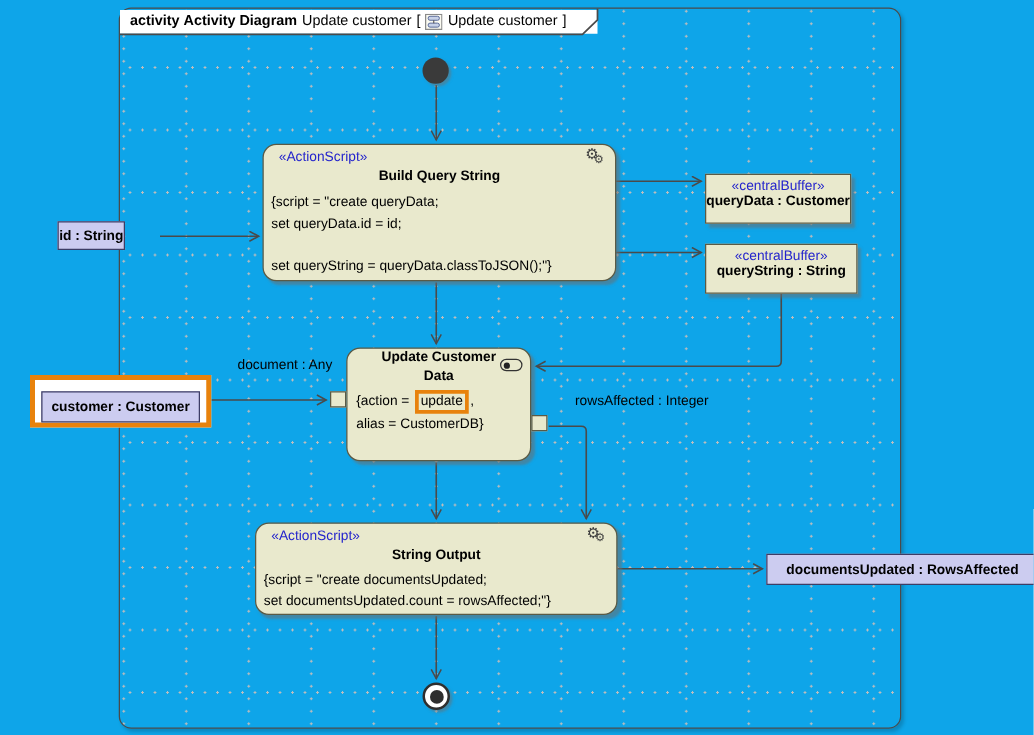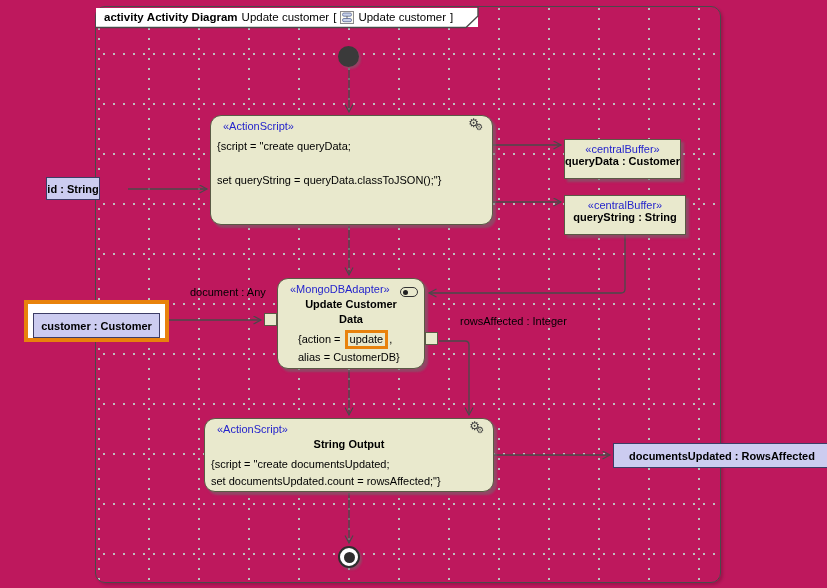--- a/index.html
+++ b/index.html
@@ -1,19 +1,19 @@
 <!DOCTYPE html>
 <html style="--node-fill: #e9e9cd; --node-border: #5a5a45; --stereotype-text: #2424cc; --param-fill: #ccccf0; --param-border: #3d3d66; --highlight-orange: #e8820c; --line: #4a4a4a;"><head>
 <meta charset="utf-8">
 <style>
   * { margin:0; padding:0; box-sizing:border-box; }
   html,body { background:#ffffff; }
   body { font-family:"Liberation Sans", sans-serif; }
   #canvas {
-    position:relative; width:827px; height:588px; overflow:hidden; background:#be185d;
+    position:relative; width:827px; height:588px; overflow:hidden; background:#0ea5e9;
   }
   
   #frame {
     position:absolute; left:95px; top:6px; width:626px; height:577px;
     border:1.5px solid #4a4a4a; border-radius:10px;
     background-image:
       radial-gradient(circle, #bdbdbd 0.9px, transparent 1.1px),
       radial-gradient(circle, #bdbdbd 0.9px, transparent 1.1px);
     background-size: 10px 50px, 50px 10px;
     background-position: 3px 22px, 28px 47px;
@@ -87,21 +87,21 @@
     position:absolute; left:338px; top:546px; width:22px; height:22px;
     border:2px solid #2e2e2e; border-radius:50%; background:#fff;
     box-shadow:2px 2px 2px rgba(110,110,110,0.5);
     display:flex; align-items:center; justify-content:center;
   }
   #final-node .dot { width:11px; height:11px; background:#2e2e2e; border-radius:50%; }
   
   #build-query  { left:210px; top:115px; width:283px; height:110px; }
   #update-node  { left:277px; top:278px; width:148px; height:91px; }
   #update-node .nodename { padding:0 18px; }
-  #update-node .bodyline { padding-left:20px; }
+  #update-node .bodyline { padding-left:7px; }
   #create-output{ left:204px; top:418px; width:290px; height:74px; }
   #buffer-querydata  { left:564px; top:127px; width:117px; height:40px; }
   #buffer-querystring{ left:564px; top:183px; width:122px; height:40px; }
   #param-id { left:46px; top:177px; width:54px; height:23px; }
   #param-docs { left:613px; top:443px; width:218px; height:25px; }
 </style>
 </head>
 <body>
 
 <div id="canvas">
@@ -146,22 +146,24 @@
     </span>
     <span>Update customer</span>
     <span>]</span>
   </div>
 
   <div id="initial-node"></div>
 
   <div class="action" id="build-query">
     <span class="gears"><span class="g1">⚙</span><span class="g2">⚙</span></span>
     <div class="stereo">«ActionScript»</div>
+    <div class="nodename">Build Query String</div>
     <div style="height:4px"></div>
     <div class="bodyline">{script = "create queryData;</div>
+    <div class="bodyline">set queryData.id = id;</div>
     <div class="bodyline"></div>
     <div class="bodyline">set queryString = queryData.classToJSON();"}</div>
   </div>
 
   <div class="buffer" id="buffer-querydata">
     <div style="color:var(--stereotype-text,#2424cc)">«centralBuffer»</div>
     <div class="bname">queryData : Customer</div>
   </div>
   <div class="buffer" id="buffer-querystring">
     <div style="color:var(--stereotype-text,#2424cc)">«centralBuffer»</div>
@@ -169,21 +171,20 @@
   </div>
 
   <div class="param" id="param-id">id : String</div>
 
   <div id="param-customer-wrap">
     <div class="param">customer : Customer</div>
   </div>
 
   <div class="action" id="update-node">
     <span class="pill-icon"></span>
-    <div class="stereo">«MongoDBAdapter»</div>
     <div class="nodename">Update Customer Data</div>
     <div style="height:3px"></div>
     <div class="bodyline" style="line-height:19px;min-height:19px"><span>{action = </span><span class="hl">update</span><span>,</span></div>
     <div class="bodyline">alias = CustomerDB}</div>
   </div>
   <div class="pin" style="left:264px; top:313px;"></div>
   <div class="pin" style="left:425px; top:332px;"></div>
   <div class="edge-label" style="left:190px; top:286px;">document : Any</div>
   <div class="edge-label" style="left:441px; top:315px;padding-left:19px;">rowsAffected : Integer</div>
 

